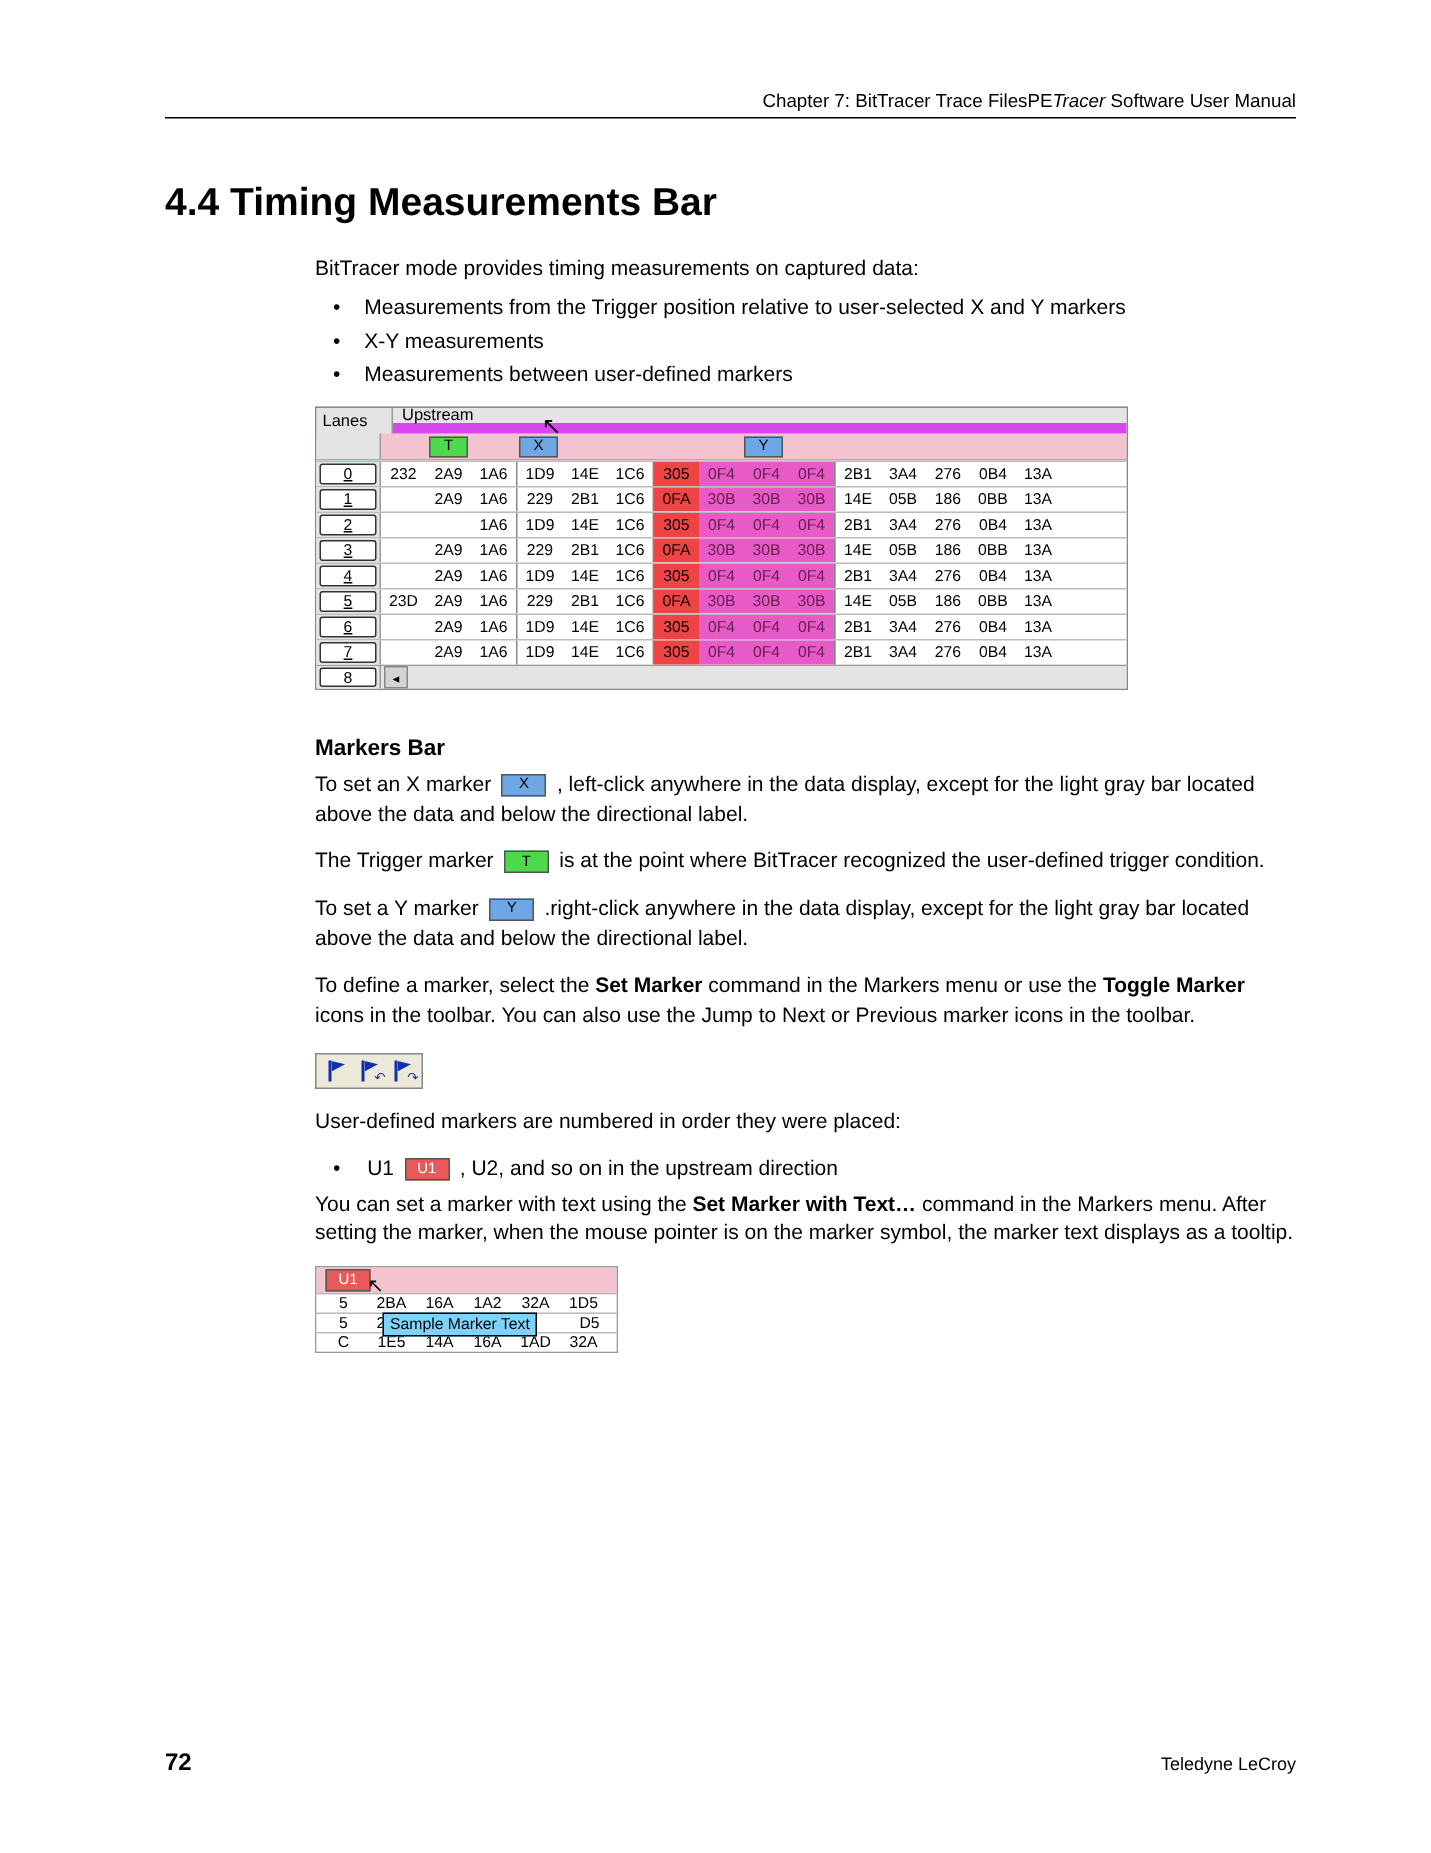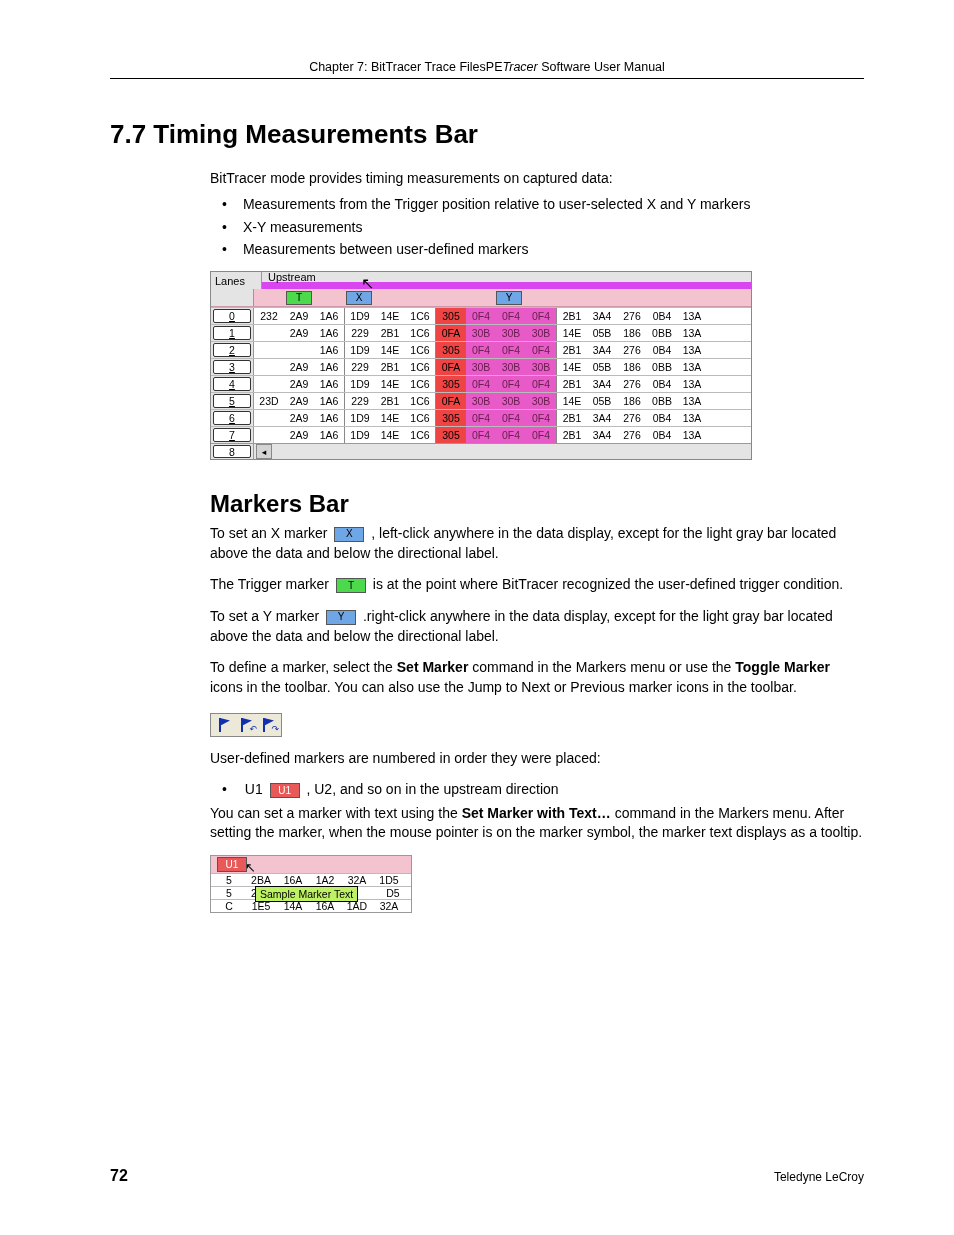--- a/index.html
+++ b/index.html
@@ -12,21 +12,21 @@
   }
   .page {
     width: 954px;
     height: 1235px;
     box-sizing: border-box;
     padding: 60px 90px 40px 110px;
     position: relative;
   }
   .header-row {
     display: flex;
-    justify-content: center;
+    justify-content: flex-end;
     font-size: 12.5px;
     margin-bottom: 4px;
   }
   .header-right .brand-pe { font-weight: 400; }
   .header-right .brand-tracer { font-style: italic; }
   .hr {
     border: none;
     border-top: 1px solid #000;
     margin: 0 0 40px 0;
   }
@@ -151,21 +151,21 @@
   }
   .scroll .lane-col .lane-btn{text-decoration:none;}
   .scroll-arrow{
     width:14px;height:13px;border:1px solid #888;background:#d4d4d4;display:flex;align-items:center;justify-content:center;font-size:9px;margin-left:2px;
   }
   .cursor-arrow {
     position:absolute; top:2px; left:150px; font-size:16px; pointer-events:none;
   }
 
   h2.subheading {
-    font-size: 24px;
+    font-size: 15px;
     font-weight: bold;
     margin: 10px 0 6px 100px;
   }
   .body-para {
     margin: 0 0 12px 100px;
     line-height: 1.4;
   }
   .body-para .bold { font-weight: bold; }
   .inline-marker {
     display: inline-flex;
@@ -215,21 +215,21 @@
   }
   .tooltip-sample .mrow{
     background:#f3c3cf; padding:1px 4px; position:relative;
   }
   .tooltip-sample .mrow .inline-marker{margin-left:2px;}
   .tooltip-sample .drow{
     background:#fff; padding:0 2px; font-size:10.5px; border-top:1px solid #bbb; display:flex; gap:0;
   }
   .tooltip-sample .drow span{width:32px;text-align:center;}
   .tooltip-sample .tip{
-    position:absolute; left:36px; top:14px; background:#bef264; border:1px solid #000; padding:1px 4px; font-size:10.5px; white-space:nowrap; z-index:2;
+    position:absolute; left:36px; top:14px; background:#7dd3fc; border:1px solid #000; padding:1px 4px; font-size:10.5px; white-space:nowrap; z-index:2;
   }
 
   .footer {
     position: absolute;
     bottom: 50px;
     left: 110px;
     right: 90px;
     display: flex;
     justify-content: space-between;
     align-items: baseline;
@@ -243,21 +243,21 @@
 
 <div class="page">
   <div class="header-row">
     <span>Chapter 7: BitTracer Trace Files</span>
     <span class="header-right">
       <span class="brand-pe">PE</span><span class="brand-tracer">Tracer</span><span> Software User Manual</span>
     </span>
   </div>
   <hr class="hr">
 
-  <h1 class="section-title">7.7 Timing Measurements Bar</h1>
+  <h1 class="section-title">4.4 Timing Measurements Bar</h1>
 
   <div class="indent-block">
     <p>BitTracer mode provides timing measurements on captured data:</p>
     <ul class="bullets">
       <li>Measurements from the Trigger position relative to user-selected X and Y markers</li>
       <li>X-Y measurements</li>
       <li>Measurements between user-defined markers</li>
     </ul>
   </div>
 

